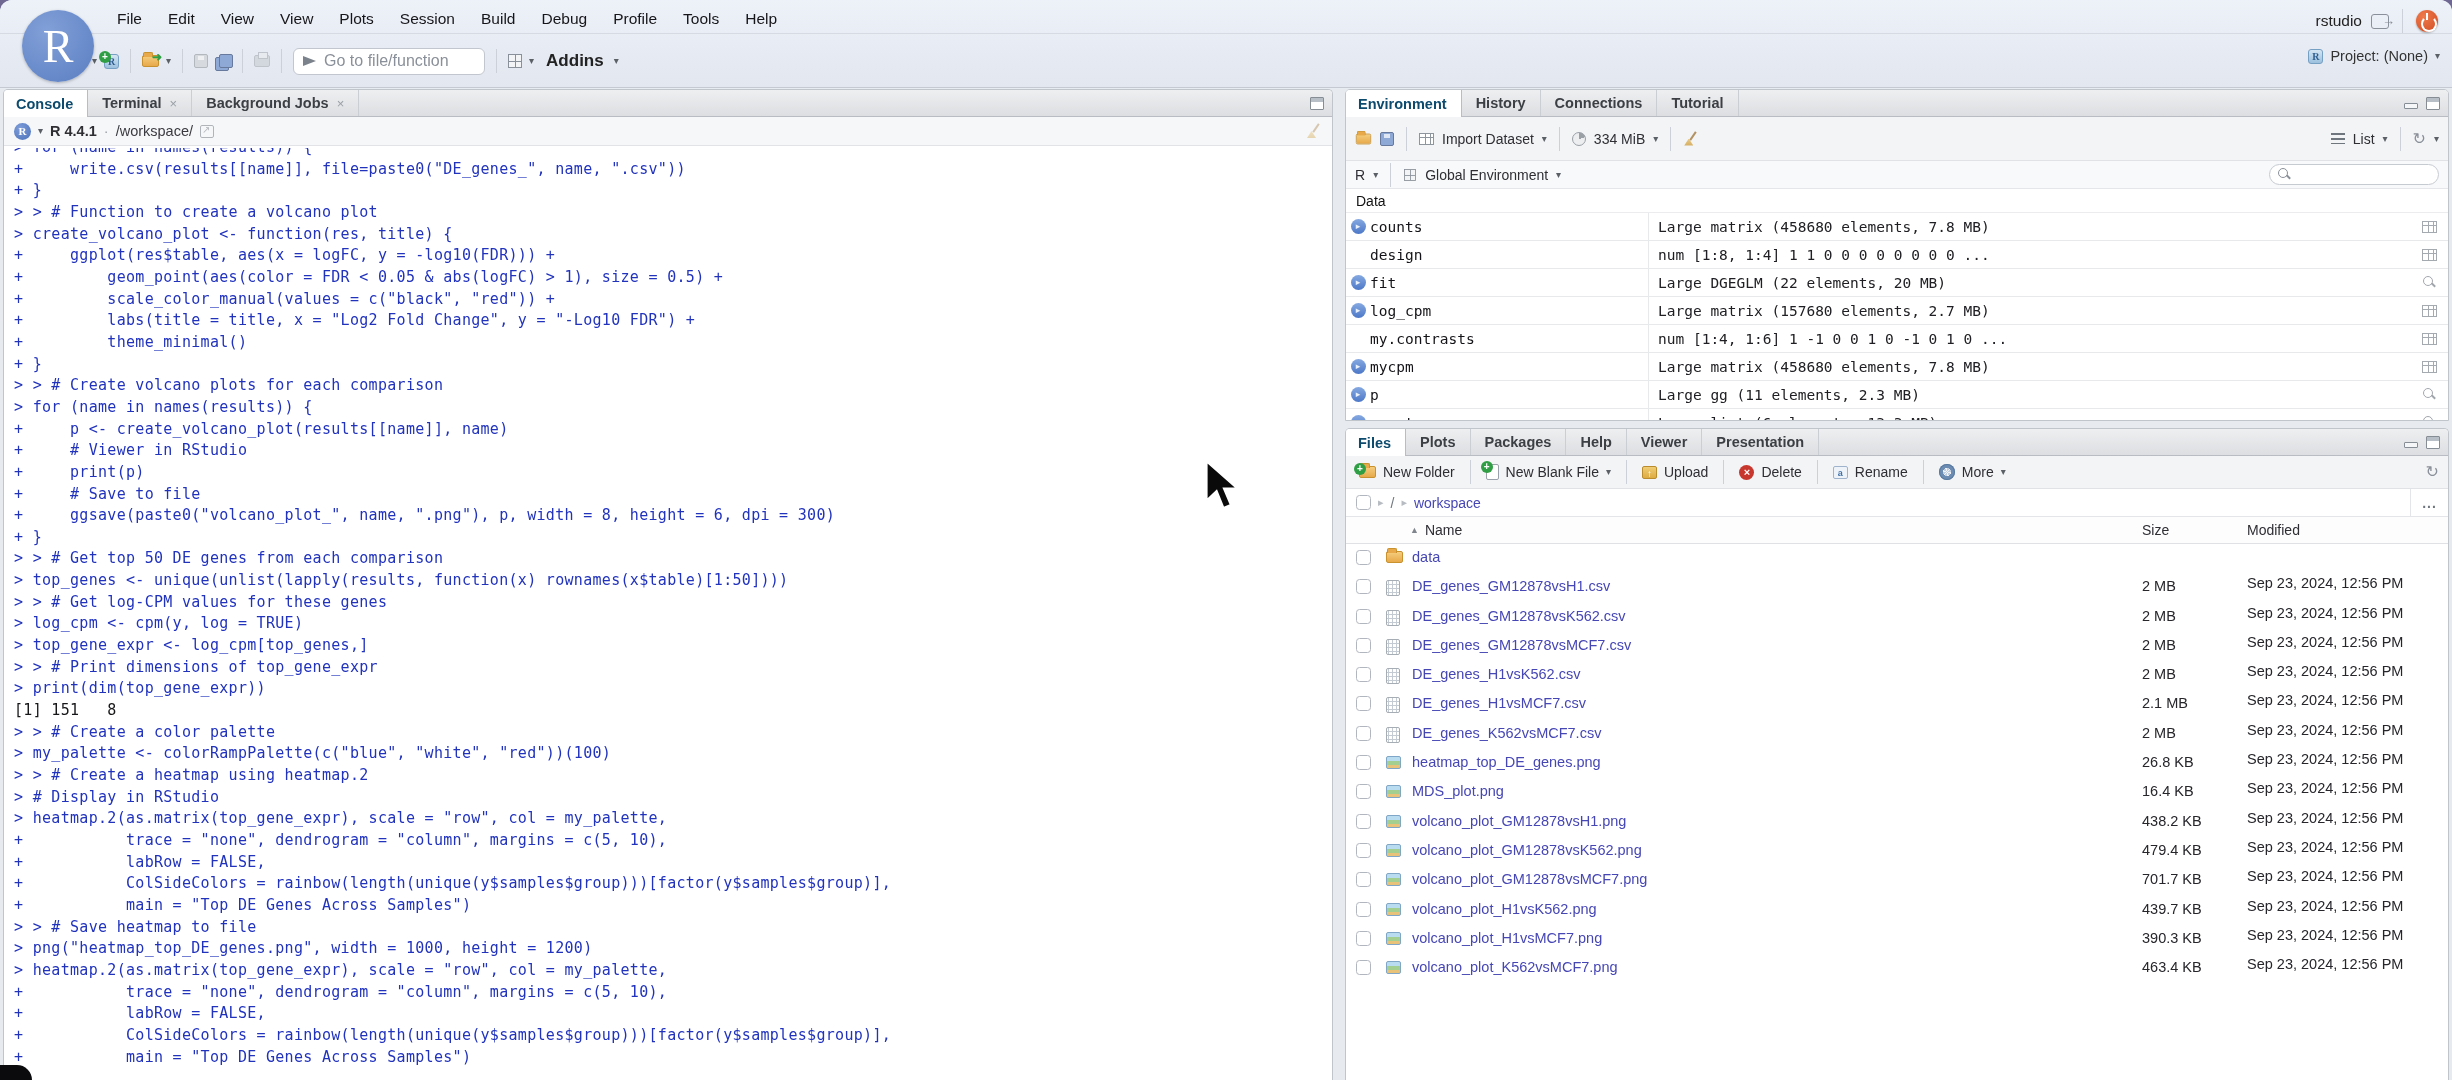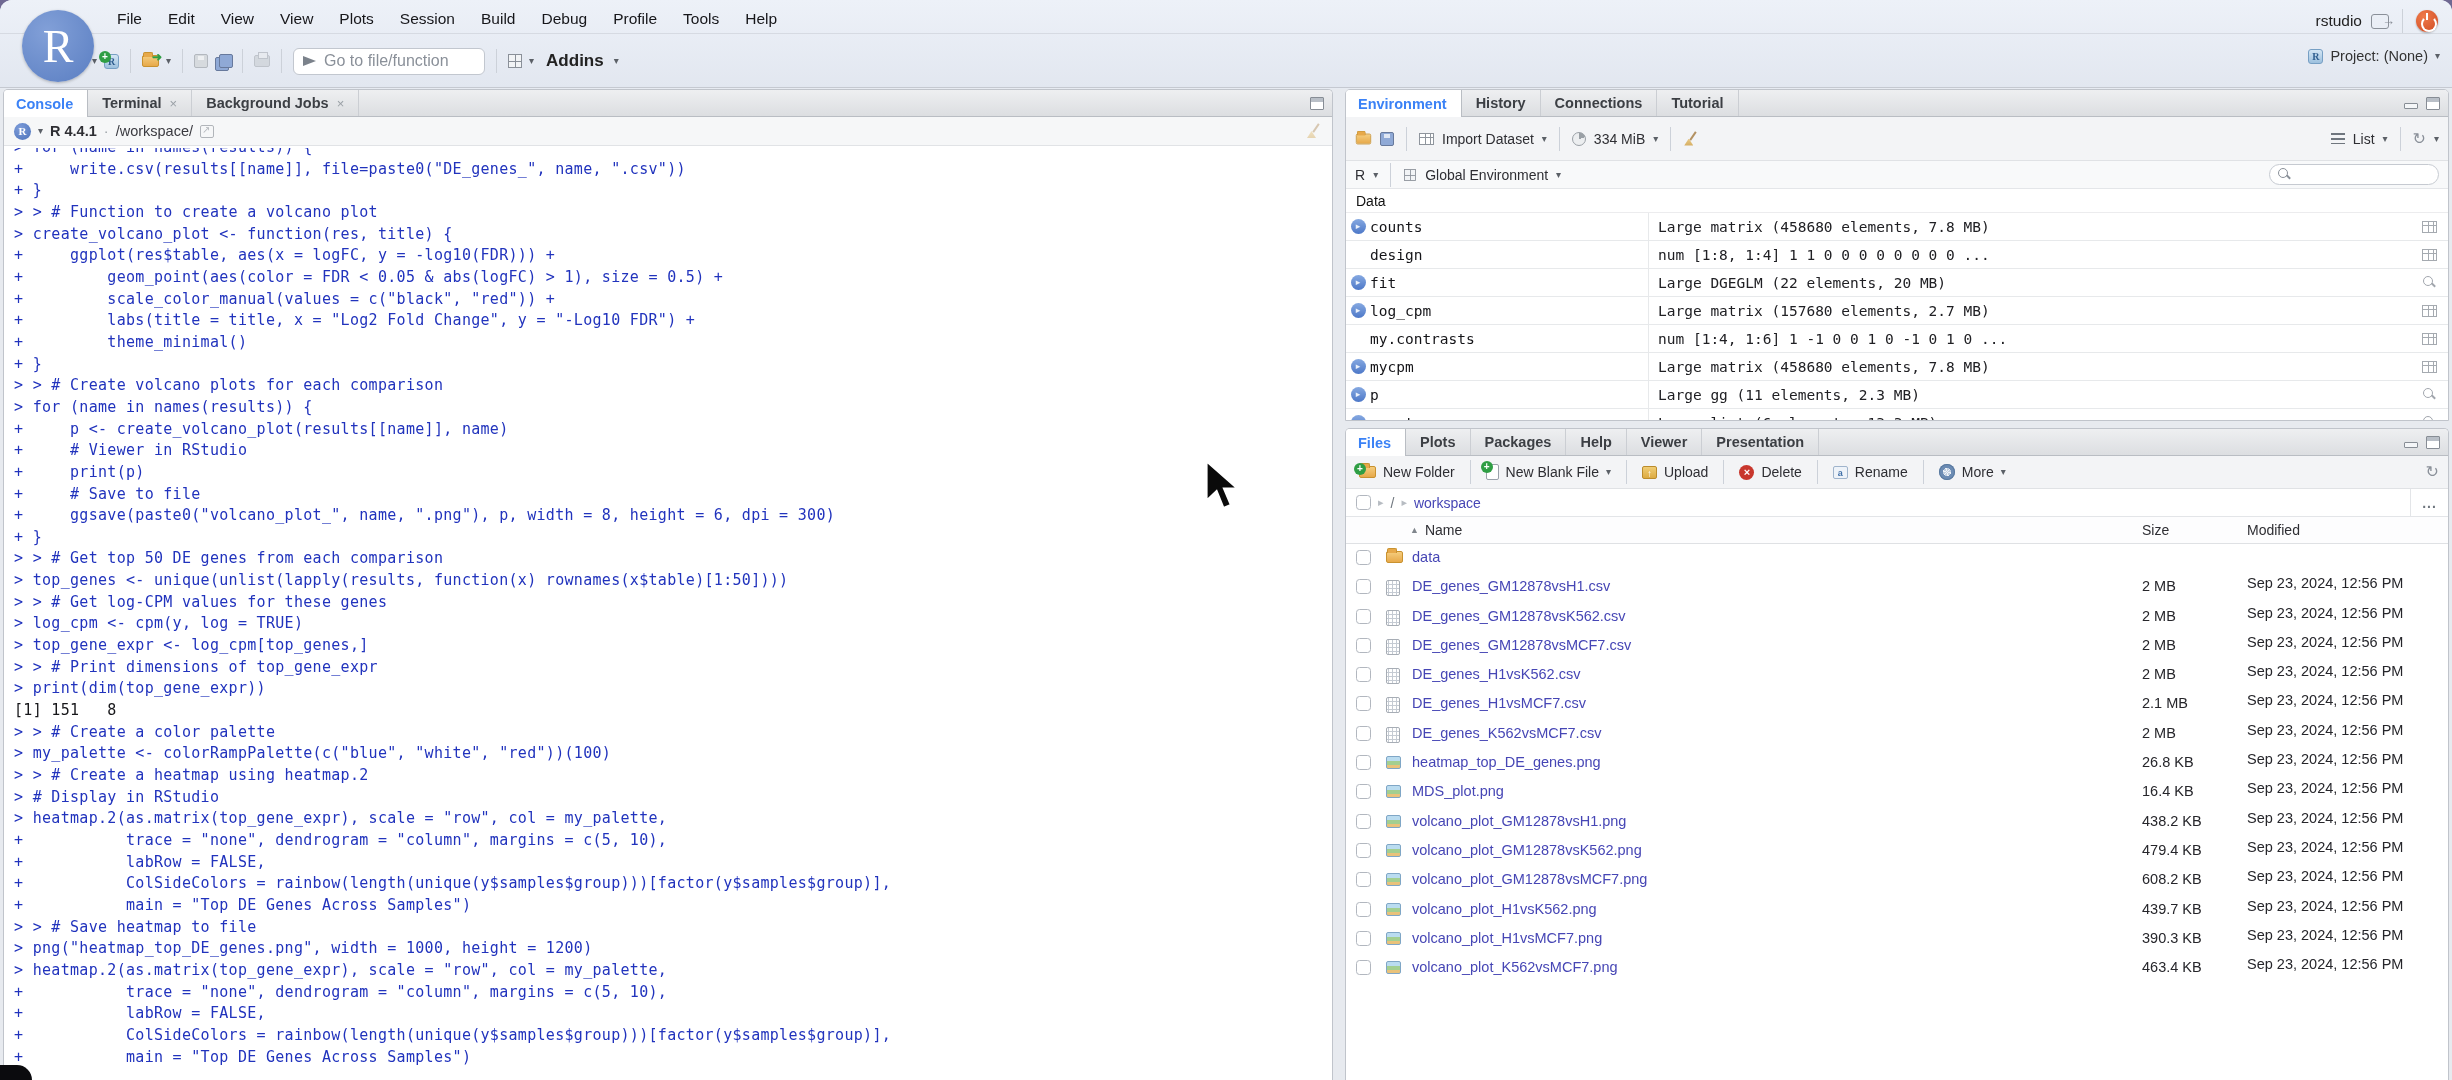--- a/index.html
+++ b/index.html
@@ -109,21 +109,21 @@
   .pane { position:absolute; background:#fff; border:1px solid #c0c4cb; border-bottom:none; border-radius:5px 5px 0 0; overflow:hidden; }
   .console-pane { top:0; left:3px; width:1330px; bottom:0; }
   .right-col { position:absolute; top:0; left:1345px; right:3px; bottom:0; }
   .env-pane { top:0; left:0; right:0; height:332px; border-bottom:1px solid #c0c4cb; }
   .files-pane { top:339px; left:0; right:0; bottom:0; }
 
   .tabstrip { height:27px; background:linear-gradient(#eeeff1,#dcdee1); border-bottom:1px solid #b9bdc3;
     display:flex; align-items:stretch; position:relative; }
   .tab { padding:0 14px; font-size:14.5px; font-weight:700; color:#3c3f44; display:flex; align-items:center; gap:8px;
     border-right:1px solid #cbced3; cursor:default; }
-  .tab.active { background:#fff; color:#3b82f6; border-right:1px solid #b9bdc3; margin-bottom:-1px;padding-left:12px; }
+  .tab.active { background:#fff; color:#0c4a6e; border-right:1px solid #b9bdc3; margin-bottom:-1px;padding-left:12px; }
   .tab .x { font-size:13px; font-weight:400; color:#9aa0a6; }
   .strip-right { position:absolute; right:8px; top:0; height:100%; display:flex; align-items:center; gap:8px; }
 
   .console-toolbar { height:29px; background:#f6f7f8; border-bottom:1px solid #e1e3e6; display:flex;
     align-items:center; padding:0 10px; gap:7px; font-size:14.5px; color:#2e2e33; }
   .rver { font-weight:700; } .dotsep { color:#9aa0a6; } .wdir { color:#3a3a40; }
   .console-body { position:absolute; top:58px; bottom:0; left:0; right:0; overflow:hidden; padding-left:10px; }
   .console-scroll { margin-top:-11px; }
   .cline { font-family:"DejaVu Sans Mono", monospace; font-size:15px; line-height:21.65px;
     letter-spacing:.3px; white-space:pre; color:#2133bd; }
@@ -600,21 +600,21 @@
               <span class="cb ico i-check"></span>
               <span class="fico ico i-png"></span>
               <span class="fname">volcano_plot_GM12878vsK562.png</span>
               <span class="fsize">479.4 KB</span>
               <span class="fmod">Sep 23, 2024, 12:56 PM</span>
             </div>
             <div class="file-row">
               <span class="cb ico i-check"></span>
               <span class="fico ico i-png"></span>
               <span class="fname">volcano_plot_GM12878vsMCF7.png</span>
-              <span class="fsize">608.2 KB</span>
+              <span class="fsize">701.7 KB</span>
               <span class="fmod">Sep 23, 2024, 12:56 PM</span>
             </div>
             <div class="file-row">
               <span class="cb ico i-check"></span>
               <span class="fico ico i-png"></span>
               <span class="fname">volcano_plot_H1vsK562.png</span>
               <span class="fsize">439.7 KB</span>
               <span class="fmod">Sep 23, 2024, 12:56 PM</span>
             </div>
             <div class="file-row">

